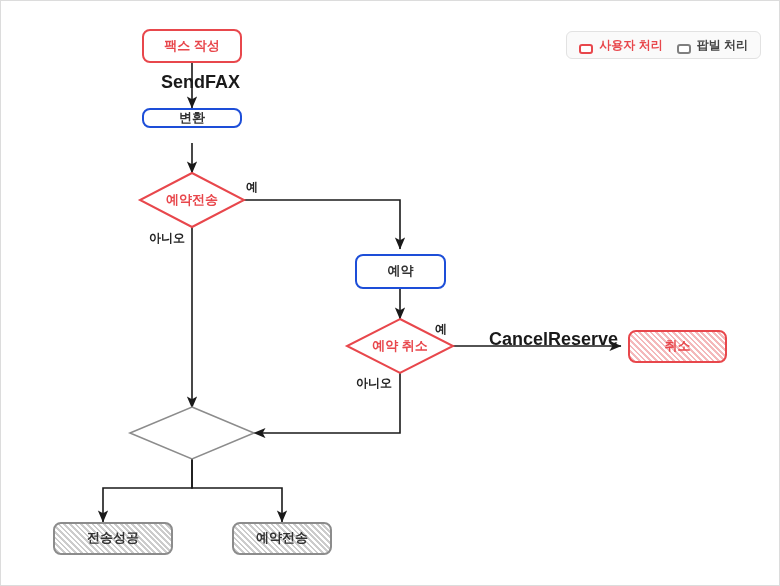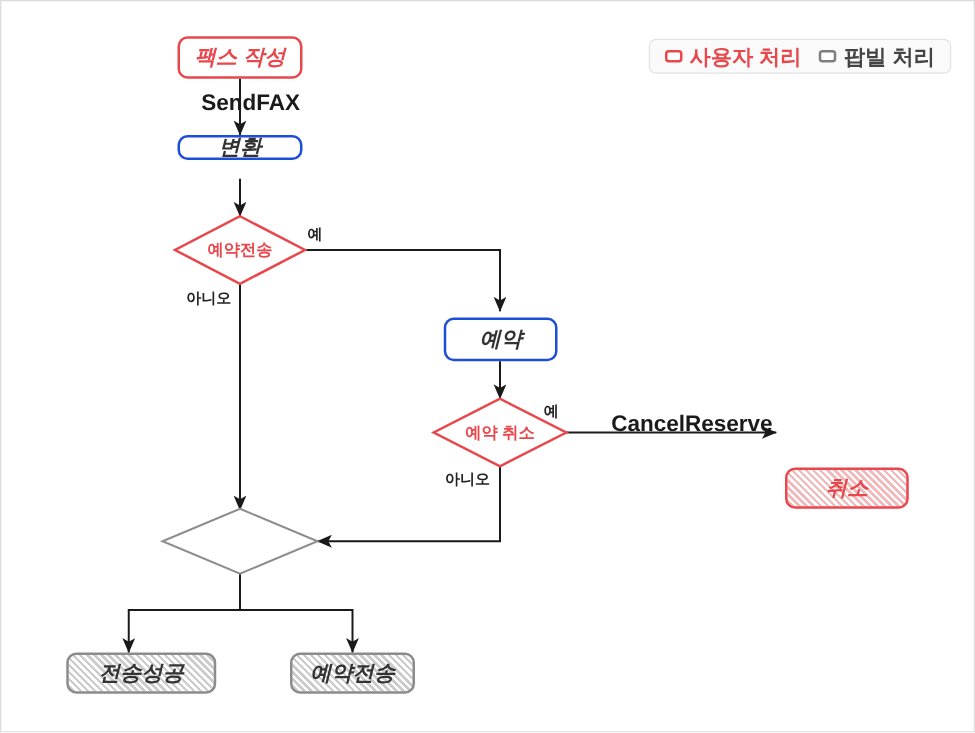--- a/index.html
+++ b/index.html
@@ -36,24 +36,23 @@
     align-items: center;
     justify-content: center;
     text-align: center;
     line-height: 1.15;
   }
 
   .box {
     border-radius: 8px;
     border: 2px solid #1d4ed8;
     background: #ffffff;
-    font-size: 17px;
+    font-size: 13px;
     font-weight: 700;
     color: #333333;
-    font-style: italic;
   }
   .box.user {
     border-color: #e8474c;
     color: #e8474c;
   }
   .box.hatch-gray {
     border-color: #8c8c8c;
     color: #333333;
     background-color: #f2f2f2;
     background-image: repeating-linear-gradient(
@@ -62,21 +61,20 @@
         #cccccc 2px, #cccccc 4px);
   }
   .box.hatch-red {
     border-color: #e8474c;
     color: #e8474c;
     background-color: #fdf0f0;
     background-image: repeating-linear-gradient(
         45deg,
         #ffffff 0px, #ffffff 2px,
         #f4b9bb 2px, #f4b9bb 4px);
-    margin-top: 44px;
   }
 
   
   .diamond {
     background: transparent;
   }
   .diamond .dlabel {
     position: relative;
     z-index: 2;
     font-size: 13px;
@@ -111,23 +109,23 @@
     align-items: center;
     gap: 14px;
     padding: 0 12px;
     border: 1px solid #e2e2e2;
     border-radius: 6px;
     background: #fafafa;
     box-sizing: border-box;
   }
   .legend-item {
     display: flex;
-    align-items: center;
+    align-items: flex-end;
     gap: 6px;
-    font-size: 17px;
+    font-size: 12px;
     font-weight: 700;
     white-space: nowrap;
   }
   .legend-swatch {
     width: 14px;
     height: 10px;
     border-radius: 3px;
     border: 2px solid #9a9a9a;
     background: #ffffff;
     box-sizing: border-box;

